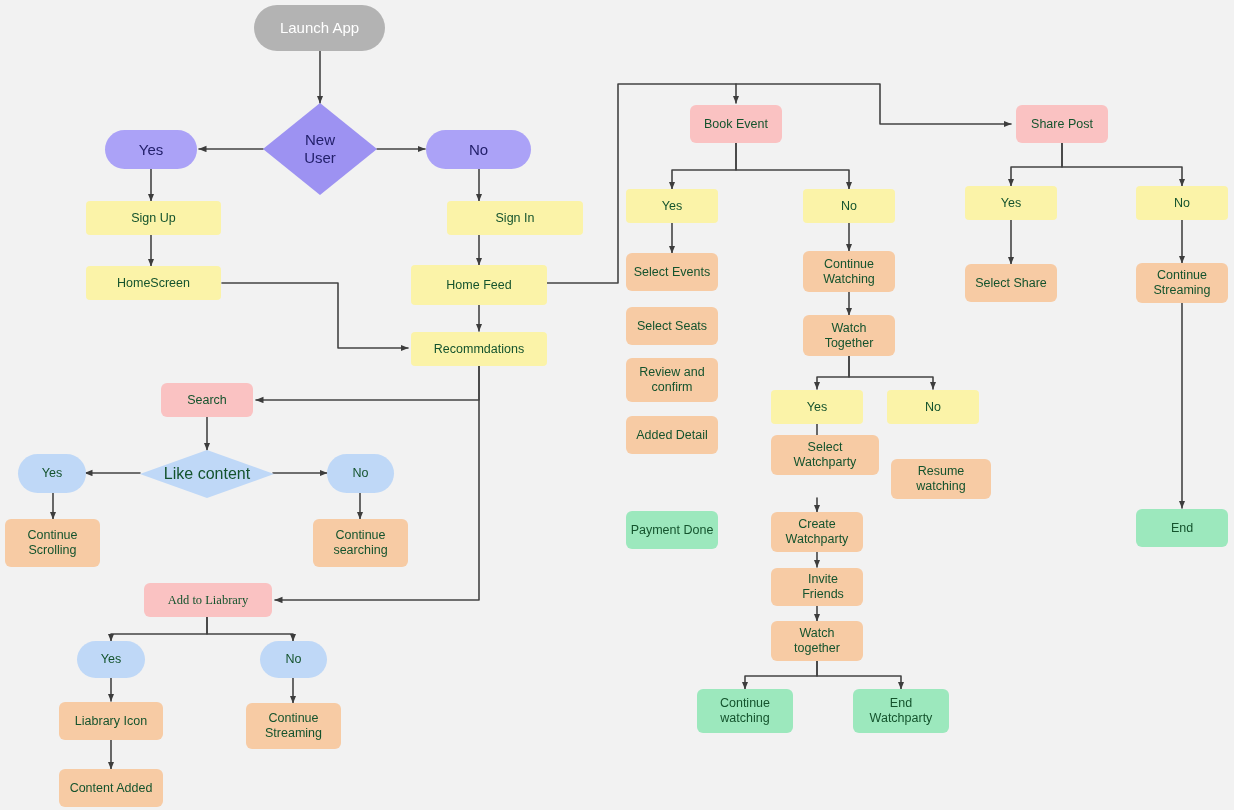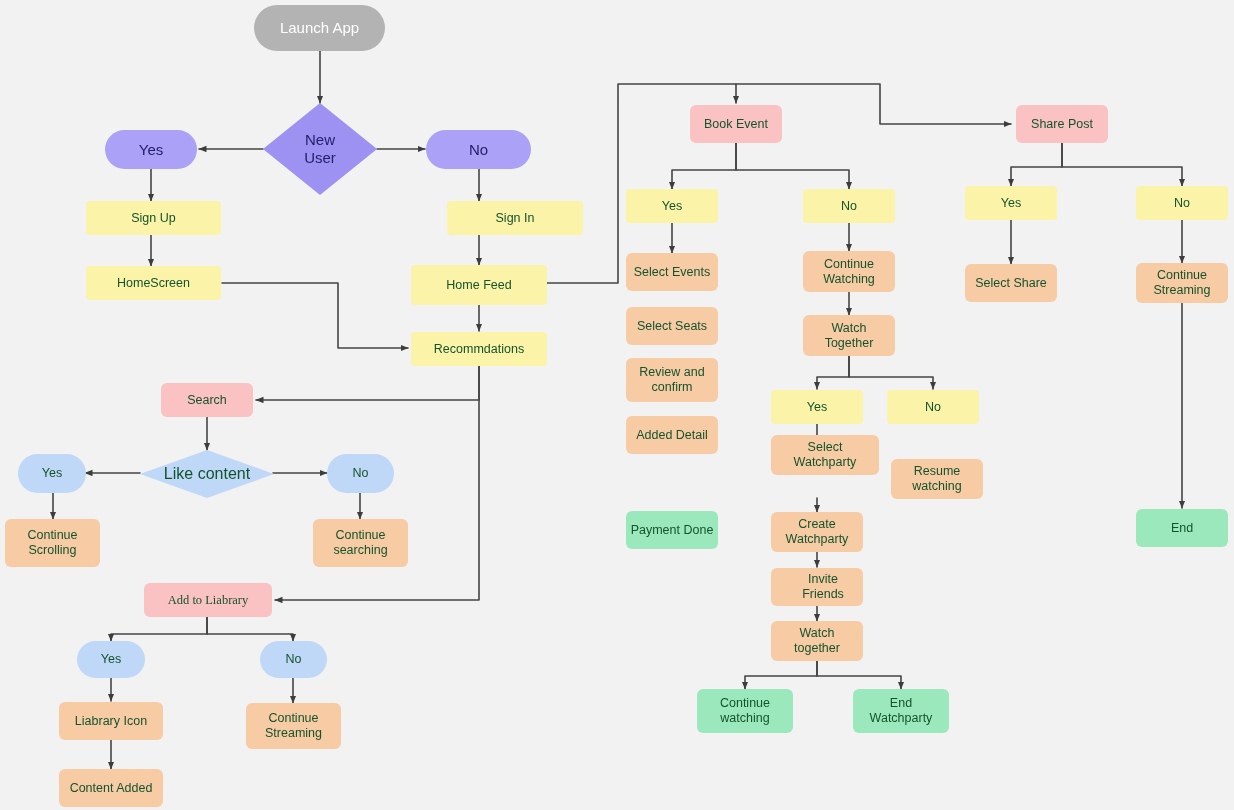--- a/index.html
+++ b/index.html
@@ -187,21 +187,21 @@
   <div class="node n-orange" style="left:803px;top:251px;width:92px;height:41px;">Continue
 Watching</div>
   <div class="node n-orange" style="left:803px;top:315px;width:92px;height:41px;">Watch
 Together</div>
 
   <div class="node n-yellow" style="left:771px;top:390px;width:92px;height:34px;">Yes</div>
   <div class="node n-yellow" style="left:887px;top:390px;width:92px;height:34px;">No</div>
 
   <div class="node n-orange" style="left:771px;top:435px;width:108px;height:40px;">Select
 Watchparty</div>
-  <div class="node n-orange" style="left:891px;top:459px;width:92px;height:40px;">Resume
+  <div class="node n-orange" style="left:891px;top:459px;width:100px;height:40px;">Resume
 watching</div>
   <div class="node n-orange" style="left:771px;top:512px;width:92px;height:40px;">Create
 Watchparty</div>
   <div class="node n-orange" style="left:771px;top:568px;width:92px;height:38px;padding-left:16px;">Invite Friends</div>
   <div class="node n-orange" style="left:771px;top:621px;width:92px;height:40px;">Watch
 together</div>
 
   <div class="node n-green" style="left:697px;top:689px;width:96px;height:44px;">Continue
 watching</div>
   <div class="node n-green" style="left:853px;top:689px;width:96px;height:44px;">End

